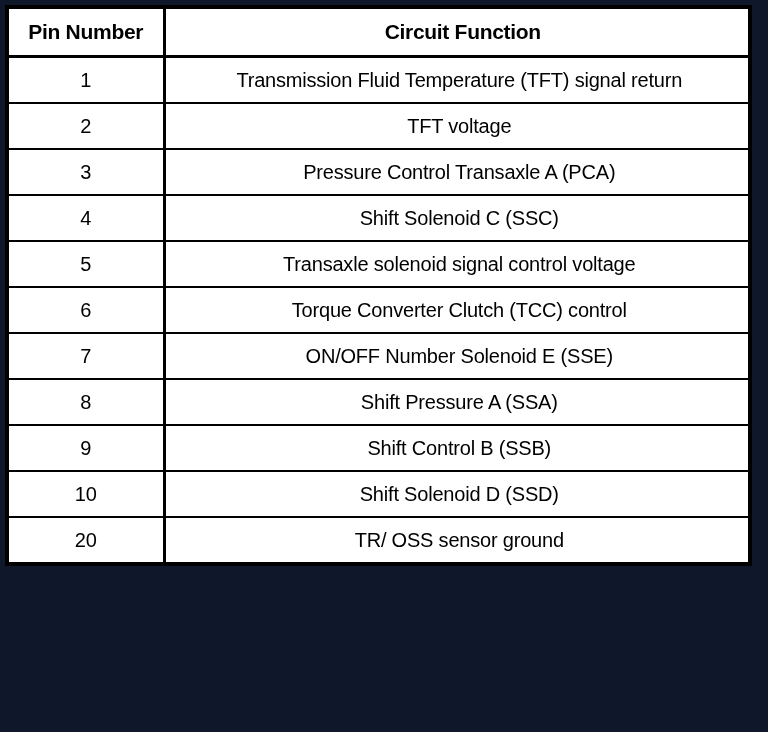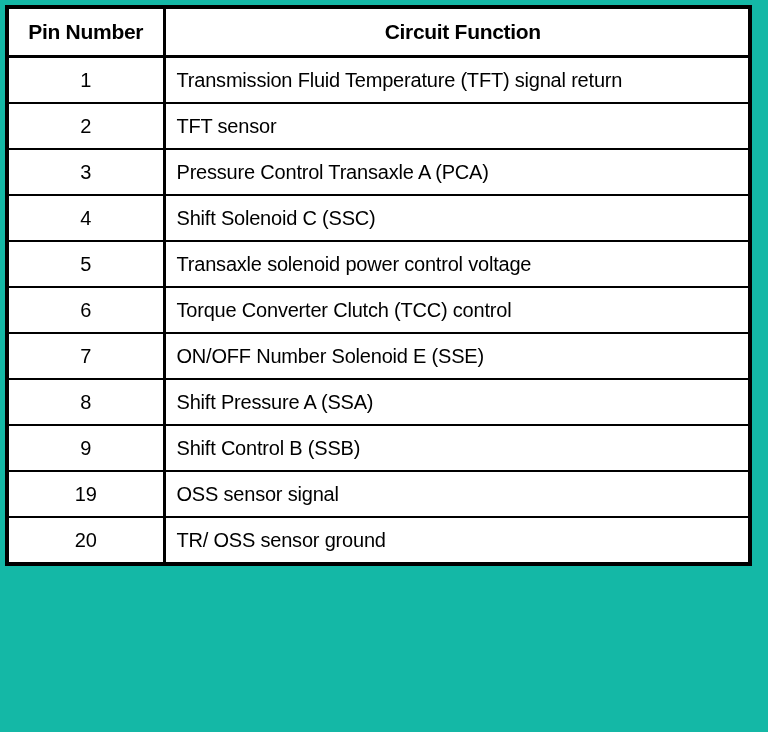--- a/index.html
+++ b/index.html
@@ -13,21 +13,21 @@
     height: 732px;
     font-family: "Liberation Sans", sans-serif;
     color: #000000;
     overflow: hidden;
   }
 
   .page {
     position: relative;
     width: 768px;
     height: 732px;
-    background: #14b8a6;
+    background: #0f172a;
   }
 
   
   .pin-table-wrap {
     position: absolute;
     left: 5px;
     top: 5px;
     width: 747px;
   }
 
@@ -56,21 +56,21 @@
   }
 
   
   table.pin-table th.cell-pin,
   table.pin-table td.cell-pin {
     border-right: 3px solid #000000;
     text-align: center;
   }
 
   table.pin-table td.cell-func {
-    text-align: left;
+    text-align: center;
     padding-left: 11px;
     padding-right: 6px;
     white-space: nowrap;
     margin-left: 46px;
   }
 
   
   table.pin-table thead th {
     font-weight: bold;
     font-size: 21px;
@@ -114,53 +114,53 @@
           </th>
         </tr>
       </thead>
       <tbody>
         <tr>
           <td class="cell-pin"><span class="pin-value">1</span></td>
           <td class="cell-func"><span class="func-value">Transmission Fluid Temperature (TFT) signal return</span></td>
         </tr>
         <tr>
           <td class="cell-pin"><span class="pin-value">2</span></td>
-          <td class="cell-func"><span class="func-value">TFT sensor</span></td>
+          <td class="cell-func"><span class="func-value">TFT voltage</span></td>
         </tr>
         <tr>
           <td class="cell-pin"><span class="pin-value">3</span></td>
           <td class="cell-func"><span class="func-value">Pressure Control Transaxle A (PCA)</span></td>
         </tr>
         <tr>
           <td class="cell-pin"><span class="pin-value">4</span></td>
           <td class="cell-func"><span class="func-value">Shift Solenoid C (SSC)</span></td>
         </tr>
         <tr>
           <td class="cell-pin"><span class="pin-value">5</span></td>
-          <td class="cell-func"><span class="func-value">Transaxle solenoid power control voltage</span></td>
+          <td class="cell-func"><span class="func-value">Transaxle solenoid signal control voltage</span></td>
         </tr>
         <tr>
           <td class="cell-pin"><span class="pin-value">6</span></td>
           <td class="cell-func"><span class="func-value">Torque Converter Clutch (TCC) control</span></td>
         </tr>
         <tr>
           <td class="cell-pin"><span class="pin-value">7</span></td>
           <td class="cell-func"><span class="func-value">ON/OFF Number Solenoid E (SSE)</span></td>
         </tr>
         <tr>
           <td class="cell-pin"><span class="pin-value">8</span></td>
           <td class="cell-func"><span class="func-value">Shift Pressure A (SSA)</span></td>
         </tr>
         <tr>
           <td class="cell-pin"><span class="pin-value">9</span></td>
           <td class="cell-func"><span class="func-value">Shift Control B (SSB)</span></td>
         </tr>
         <tr>
-          <td class="cell-pin"><span class="pin-value">19</span></td>
-          <td class="cell-func"><span class="func-value">OSS sensor signal</span></td>
+          <td class="cell-pin"><span class="pin-value">10</span></td>
+          <td class="cell-func"><span class="func-value">Shift Solenoid D (SSD)</span></td>
         </tr>
         <tr>
           <td class="cell-pin"><span class="pin-value">20</span></td>
           <td class="cell-func"><span class="func-value">TR/ OSS sensor ground</span></td>
         </tr>
       </tbody>
     </table>
   </div>
 </div>
 

